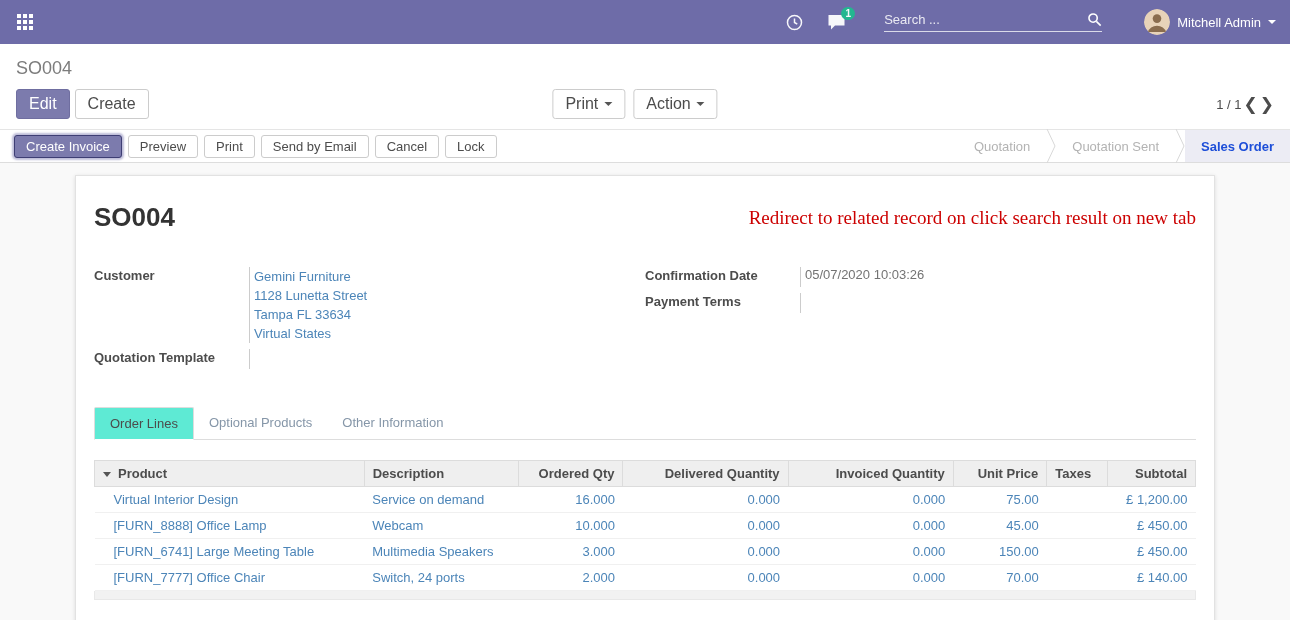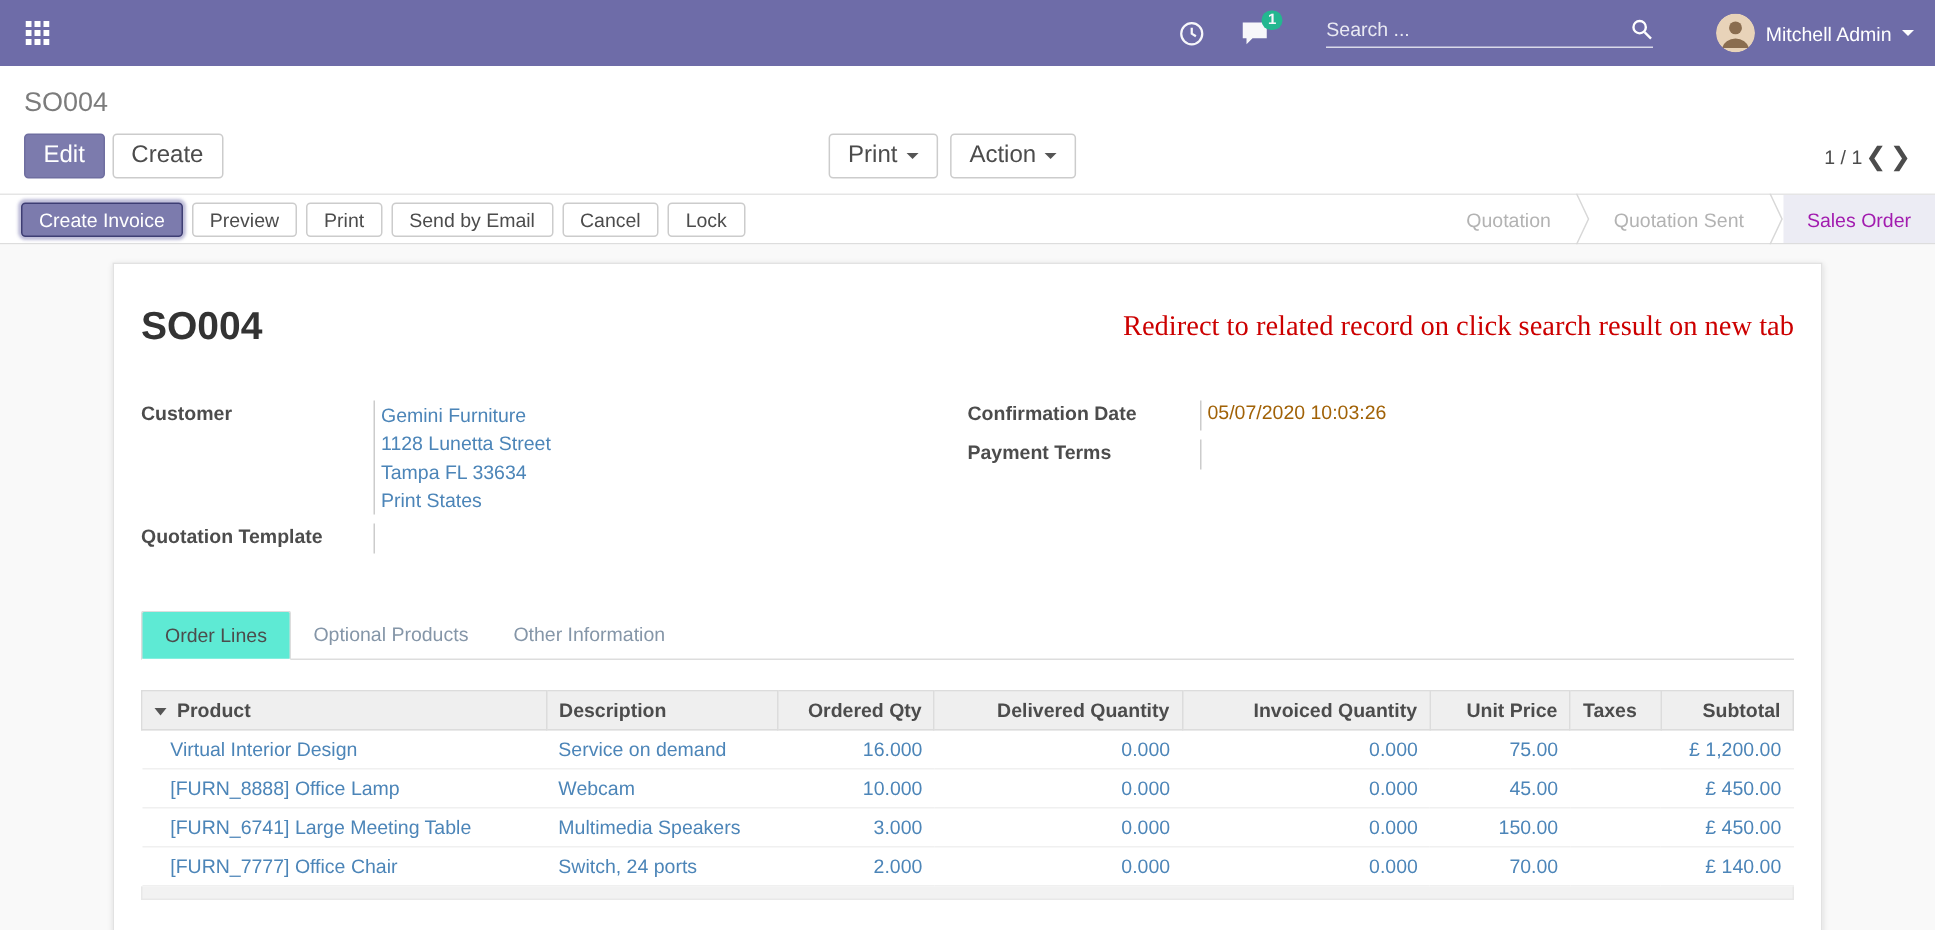--- a/index.html
+++ b/index.html
@@ -33,37 +33,37 @@
   .pager { margin-left: auto; display: flex; align-items: center; gap: 2px; color: #4c4c4c; }
   .pager-chev { font-size: 17px; color: #4c4c4c; cursor: pointer; line-height: 1; }
 
   
   .statusbar { border-top: 1px solid #e5e5e5; border-bottom: 1px solid #ddd; height: 34px; display: flex; align-items: stretch; background: #fff; }
   .sb-left { display: flex; align-items: center; gap: 6px; padding-left: 14px; }
   .sb-btn { padding: 3px 11px; font-size: 13px; border-radius: 3px; background: #fff; border: 1px solid #ccc; color: #4c4c4c; cursor: pointer; font-family: "Liberation Sans", sans-serif; }
   .sb-btn.primary { background: #7c7bad; color: #fff; border: 1px solid #3e3e74; box-shadow: 0 0 2px 2px rgba(110,108,168,.45); }
   .sb-states { margin-left: auto; display: flex; align-items: stretch; }
   .status { display: flex; align-items: center; padding: 0 16px; color: #b3b3b3; font-size: 13px; cursor: pointer; }
-  .status.active { color: #a21caf; font-weight: normal; background: #ececf4; }
+  .status.active { color: #1d4ed8; font-weight: bold; background: #ececf4; }
   .status-sep { display: flex; align-items: center; }
 
   
   .content { background: #f9f9f9; padding-top: 12px; height: 462px; }
   .sheet { width: 1140px; margin: 0 auto; background: #fff; border: 1px solid #e2e2e2; box-shadow: 0 1px 4px rgba(0,0,0,.12); padding: 26px 18px 40px; min-height: 620px; }
   .sheet-title-row { display: flex; align-items: center; }
   .sheet-title { font-size: 26px; font-weight: bold; color: #333; }
   .annotation { flex: 1; text-align: right; font-family: "Liberation Serif", serif; font-size: 19px; color: #cc0000; padding-left: 60px; }
 
   .field-groups { display: flex; margin-top: 34px; }
   .field-col { width: 50%; padding-right: 40px; }
   .field-row { display: flex; align-items: flex-start; margin-bottom: 6px; }
   .o-label { width: 155px; min-width: 155px; font-weight: bold; color: #4c4c4c; padding-top: 1px; }
   .o-value { border-left: 1px solid #ccc; padding-left: 4px; flex: 1; min-height: 20px; }
   .o-value .link-line { display: block; color: #4c85b8; line-height: 19px; cursor: pointer; text-decoration: none; }
-  .o-value.plain { color: #a16207; }
+  .o-value.plain { color: #737373; }
 
   
   .tabs { display: flex; border-bottom: 1px solid #ddd; margin-top: 32px; }
   .tab { padding: 8px 15px; color: #8596a8; cursor: pointer; font-size: 13px; }
   .tab.active { color: #4c4c4c; background: #5eead4; border: 1px solid #ddd; border-bottom: 1px solid #fff; margin-bottom: -1px; border-radius: 2px 2px 0 0; }
 
   
   .table-wrap { margin-top: 20px; }
   table { width: 100%; border-collapse: collapse; font-size: 13px; }
   thead th { background: #efefef; border: 1px solid #dcdcdc; font-weight: bold; color: #4c4c4c; padding: 5px 8px; text-align: left; white-space: nowrap; }
@@ -191,21 +191,21 @@
     </div>
 
     <div class="field-groups">
       <div class="field-col">
         <div class="field-row">
           <span class="o-label">Customer</span>
           <div class="o-value">
             <a class="link-line">Gemini Furniture</a>
             <a class="link-line">1128 Lunetta Street</a>
             <a class="link-line">Tampa FL 33634</a>
-            <a class="link-line">Print States</a>
+            <a class="link-line">Virtual States</a>
           </div>
         </div>
         <div class="field-row">
           <span class="o-label">Quotation Template</span>
           <div class="o-value"></div>
         </div>
       </div>
       <div class="field-col">
         <div class="field-row">
           <span class="o-label">Confirmation Date</span>

